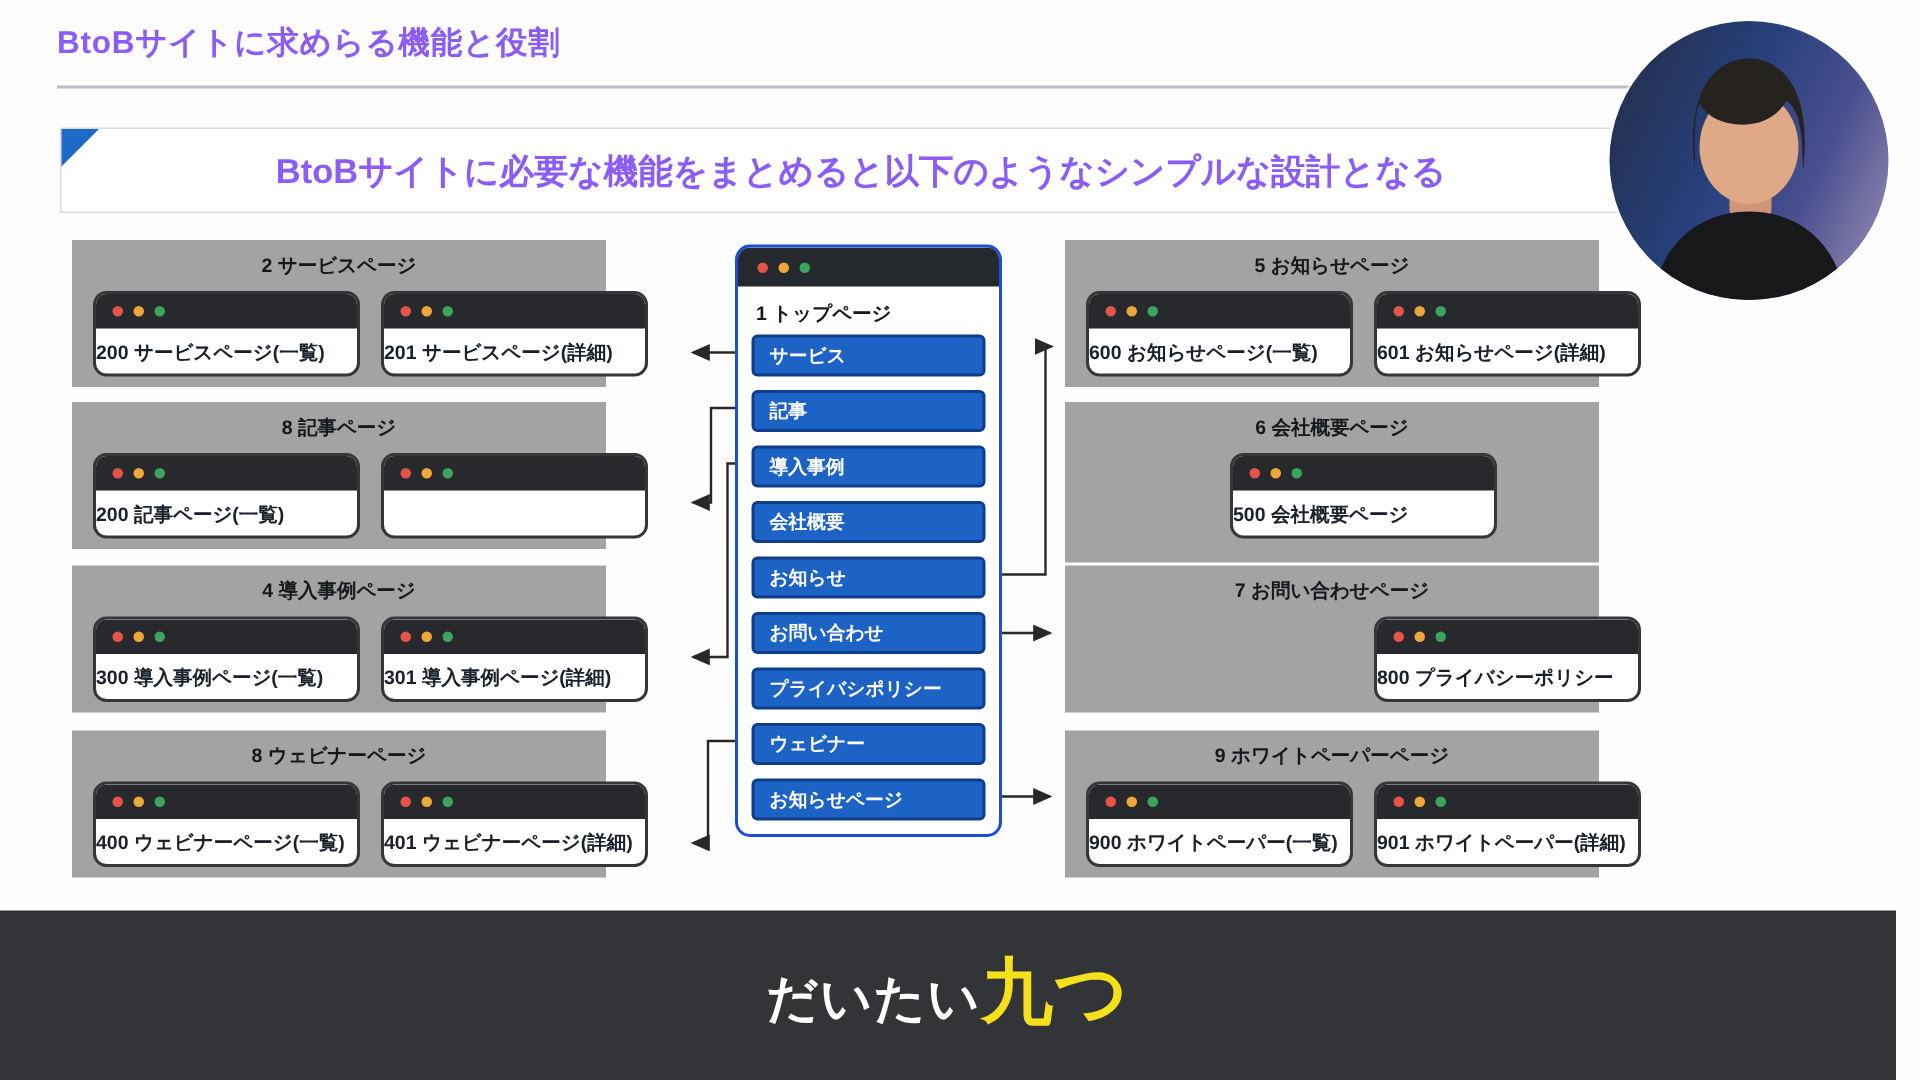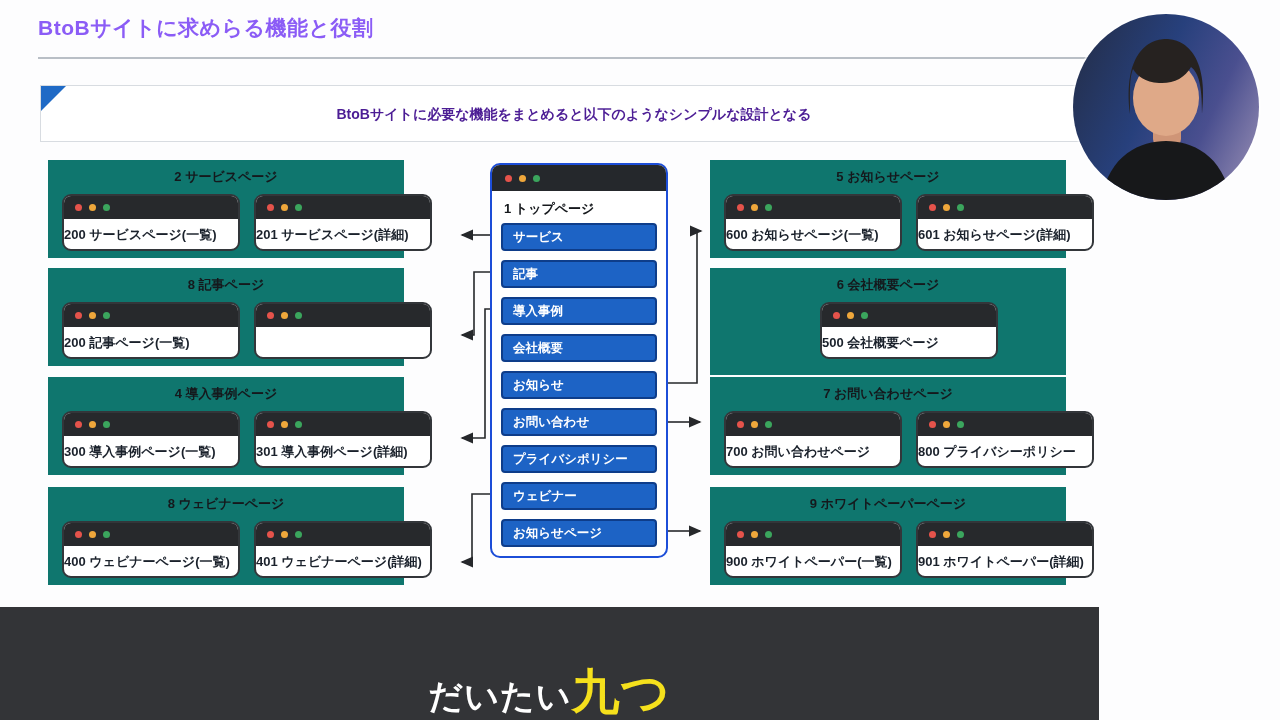--- a/index.html
+++ b/index.html
@@ -9,29 +9,29 @@
   
   .slide-title{position:absolute;left:38px;top:14px;font-size:21px;font-weight:bold;color:#8b5cf6;letter-spacing:.5px;}
   .title-divider{position:absolute;left:38px;top:57px;width:1204px;height:2px;background:#b9bfc6;}
 
   
   .banner{position:absolute;left:40px;top:85px;width:1068px;height:57px;background:#ffffff;
           border:1px solid #d8dce1;box-sizing:border-box;}
   .banner-tri{position:absolute;left:0;top:0;width:0;height:0;
           border-top:25px solid #1f6ac6;border-right:25px solid transparent;}
   .banner-text{position:absolute;left:0;right:0;top:0;height:57px;line-height:57px;text-align:center;
-          font-size:14px;font-weight:bold;color:#4c1d95;}
+          font-size:23px;font-weight:bold;color:#8b5cf6;}
 
   
   .avatar{position:absolute;left:1073px;top:14px;width:186px;height:186px;border-radius:50%;overflow:hidden;
           background:linear-gradient(115deg,#232c44 0%,#27407c 42%,#4a4f8f 68%,#807ba9 88%,#9a97be 100%);
           box-shadow:0 0 0 2px rgba(255,255,255,.55);}
 
   
-  .group{position:absolute;width:356px;height:98px;background:#0f766e;}
+  .group{position:absolute;width:356px;height:98px;background:#a3a3a3;}
   .group-label{text-align:center;font-weight:bold;font-size:13px;color:#15181c;padding-top:8px;}
   .card{position:absolute;top:34px;width:178px;height:57px;background:#ffffff;border:2px solid #33363a;
         border-radius:9px;overflow:hidden;box-sizing:border-box;}
   .card-header{height:23px;background:#27292c;display:flex;align-items:center;padding-left:11px;gap:7px;}
   .dot{width:7px;height:7px;border-radius:50%;}
   .dot.red{background:#e5534b;}  .dot.yellow{background:#efa73b;}  .dot.green{background:#3ba55d;}
   .card-body{font-size:13px;font-weight:bold;color:#1a212b;padding:7px 0 0 0;white-space:nowrap;}
 
   
   .window{position:absolute;left:490px;top:163px;width:178px;height:395px;background:#ffffff;
@@ -39,22 +39,22 @@
   .window-header{height:26px;background:#25282c;display:flex;align-items:center;padding-left:13px;gap:7px;}
   .window-title{font-size:13px;font-weight:bold;color:#15181c;margin:9px 0 0 12px;}
   .menu-btn{position:absolute;left:9px;width:156px;height:28px;background:#1d63c5;border:2px solid #0e3d8a;
             border-radius:4px;box-sizing:border-box;color:#ffffff;font-size:12.5px;font-weight:bold;
             line-height:24px;padding-left:10px;white-space:nowrap;overflow:hidden;}
 
   
   .arrows{position:absolute;left:0;top:0;pointer-events:none;}
 
   
-  .caption-bar{position:absolute;left:0;top:607px;width:1099px;height:113px;background:#333437;
-               display:flex;align-items:flex-end;justify-content:center;}
+  .caption-bar{position:absolute;left:0;top:607px;width:1264px;height:113px;background:#333437;
+               display:flex;align-items:center;justify-content:center;}
   .caption-text{color:#ffffff;font-size:34px;font-weight:bold;letter-spacing:1px;display:flex;align-items:baseline;}
   .caption-hl{color:#f5e01c;font-size:48px;font-weight:bold;line-height:1;}
 </style>
 </head>
 <body>
 
 <div id="stage">
 
   <div class="slide-title">BtoBサイトに求めらる機能と役割</div>
   <div class="title-divider"></div>
@@ -179,28 +179,20 @@
         <span class="dot red"></span>
         <span class="dot yellow"></span>
         <span class="dot green"></span>
       </div>
       <div class="card-body">500 会社概要ページ</div>
     </div>
   </div>
 
   <div class="group" style="left:710px;top:377px">
     <div class="group-label">7 お問い合わせページ</div>
-    <div class="card" style="left:14px">
-      <div class="card-header">
-        <span class="dot red"></span>
-        <span class="dot yellow"></span>
-        <span class="dot green"></span>
-      </div>
-      <div class="card-body">700 お問い合わせページ</div>
-    </div>
     <div class="card" style="left:206px">
       <div class="card-header">
         <span class="dot red"></span>
         <span class="dot yellow"></span>
         <span class="dot green"></span>
       </div>
       <div class="card-body">800 プライバシーポリシー</div>
     </div>
   </div>
 

